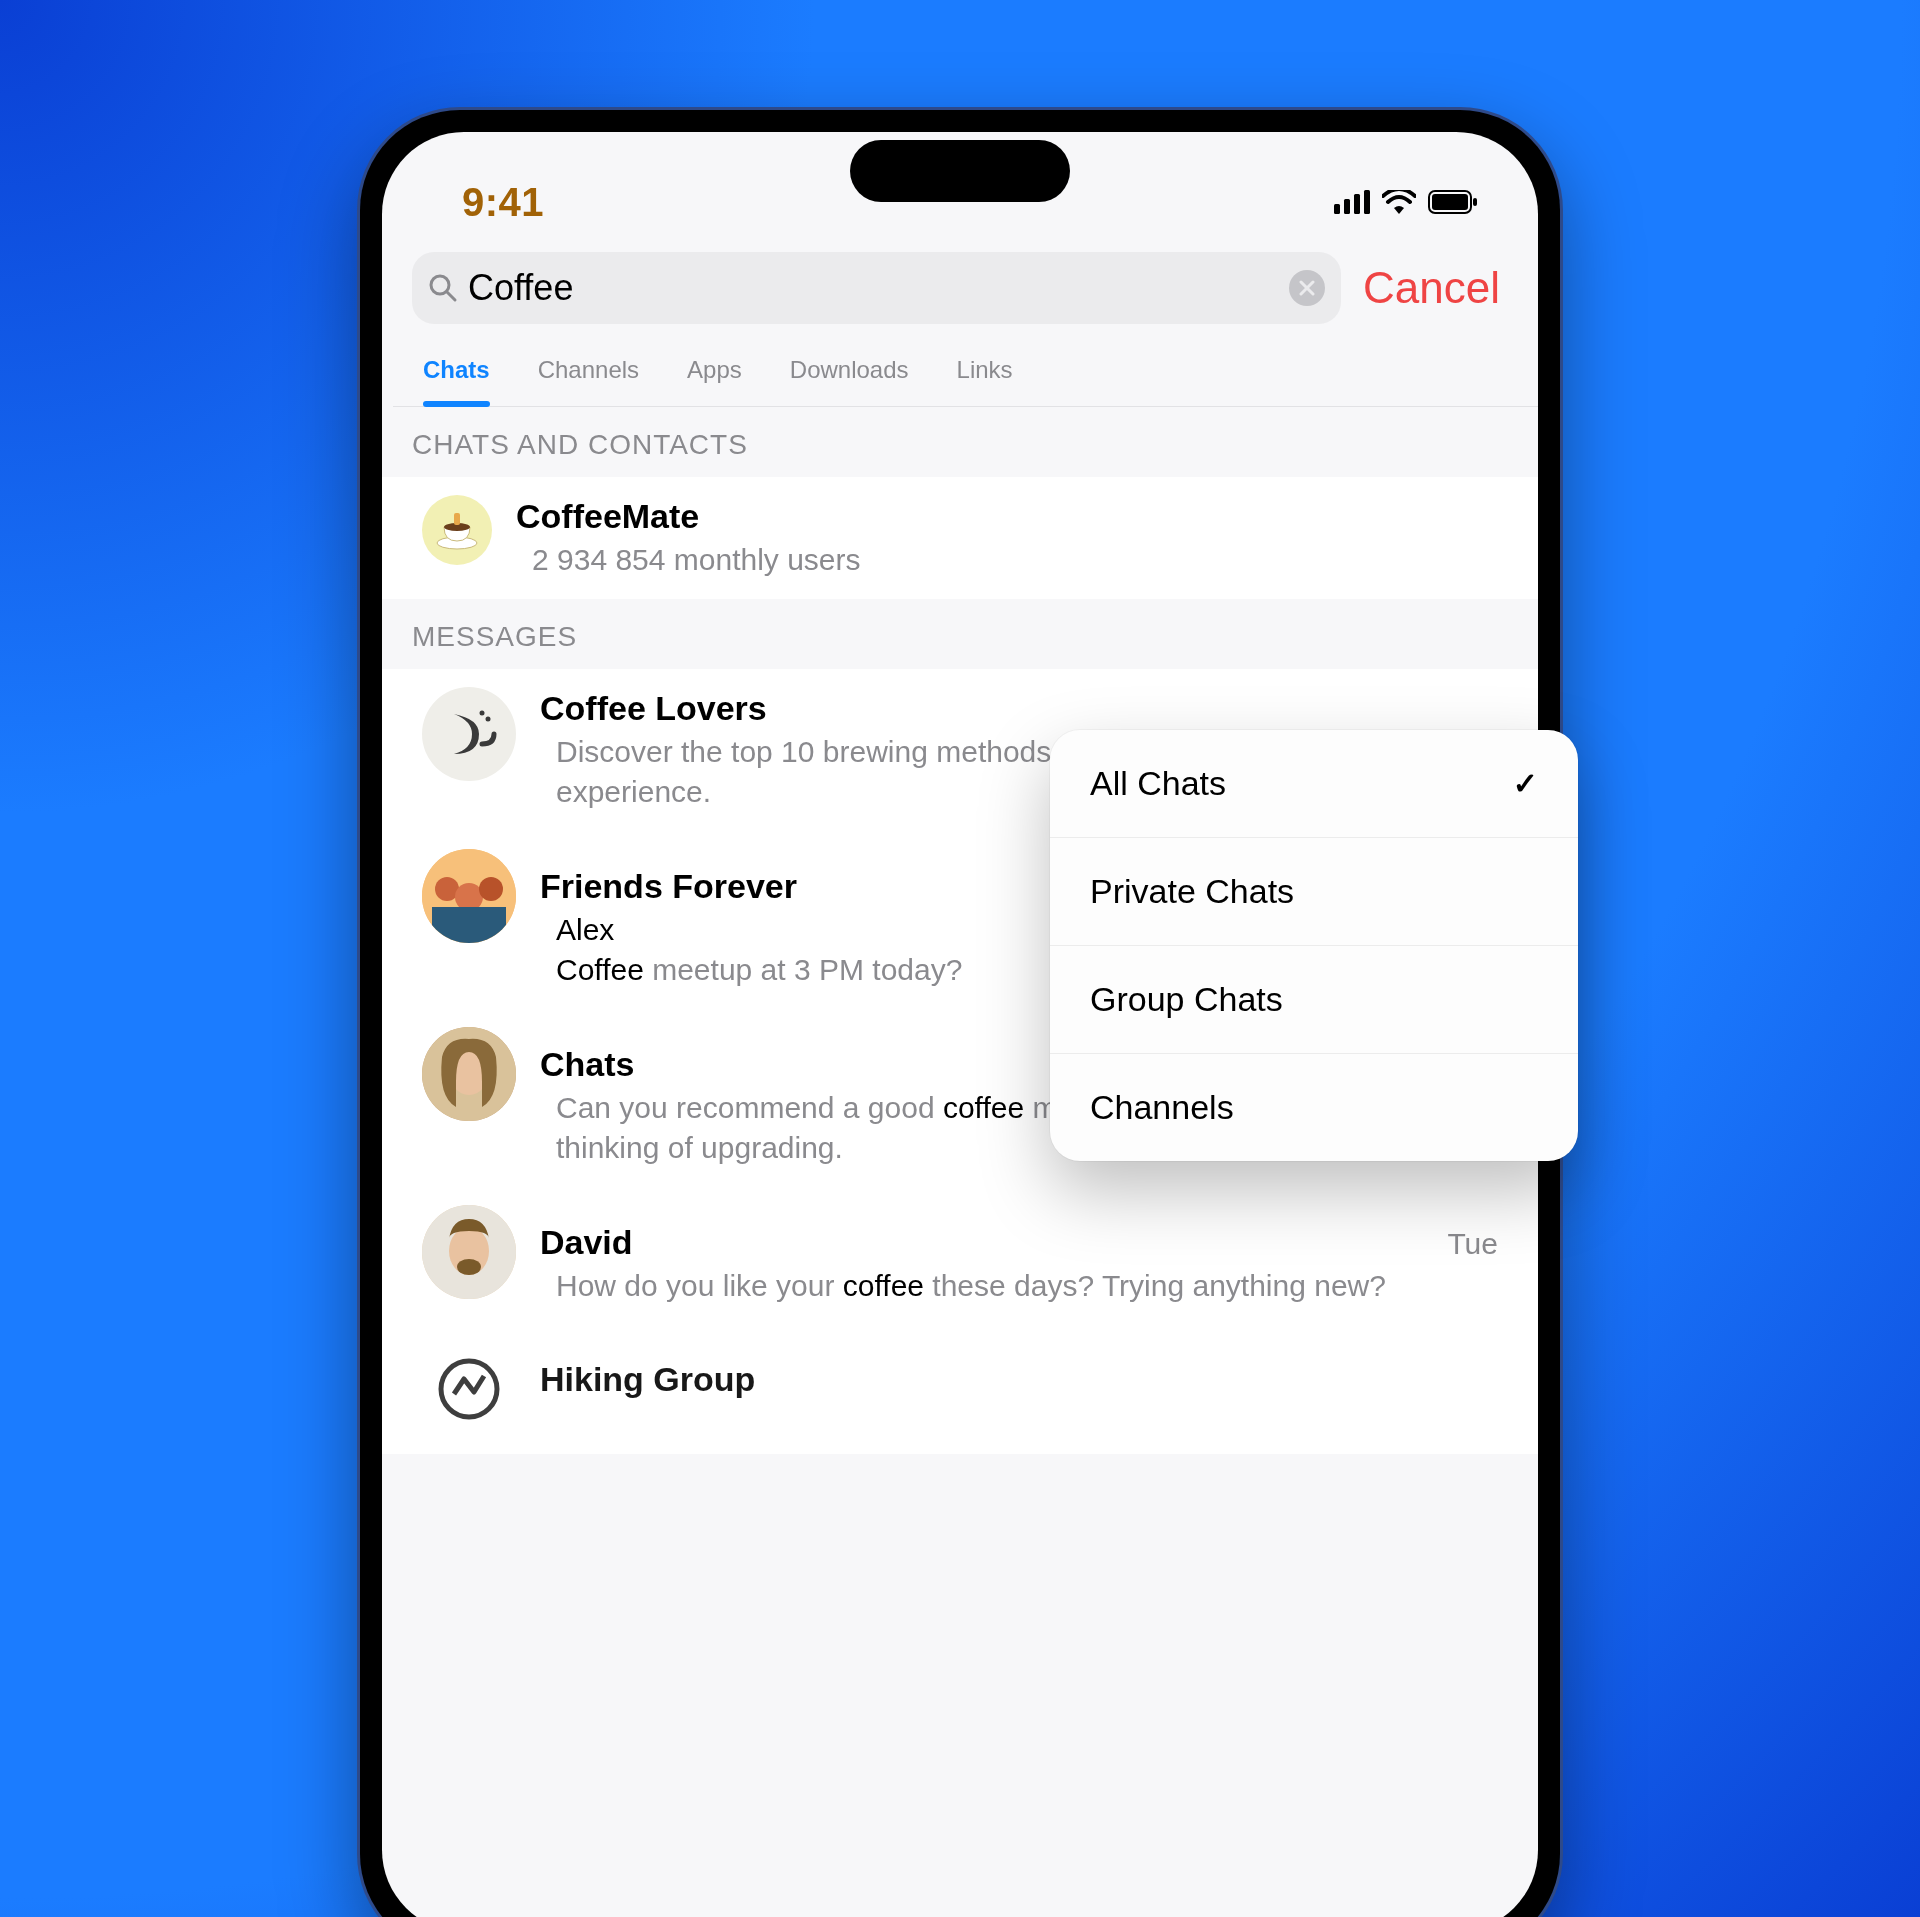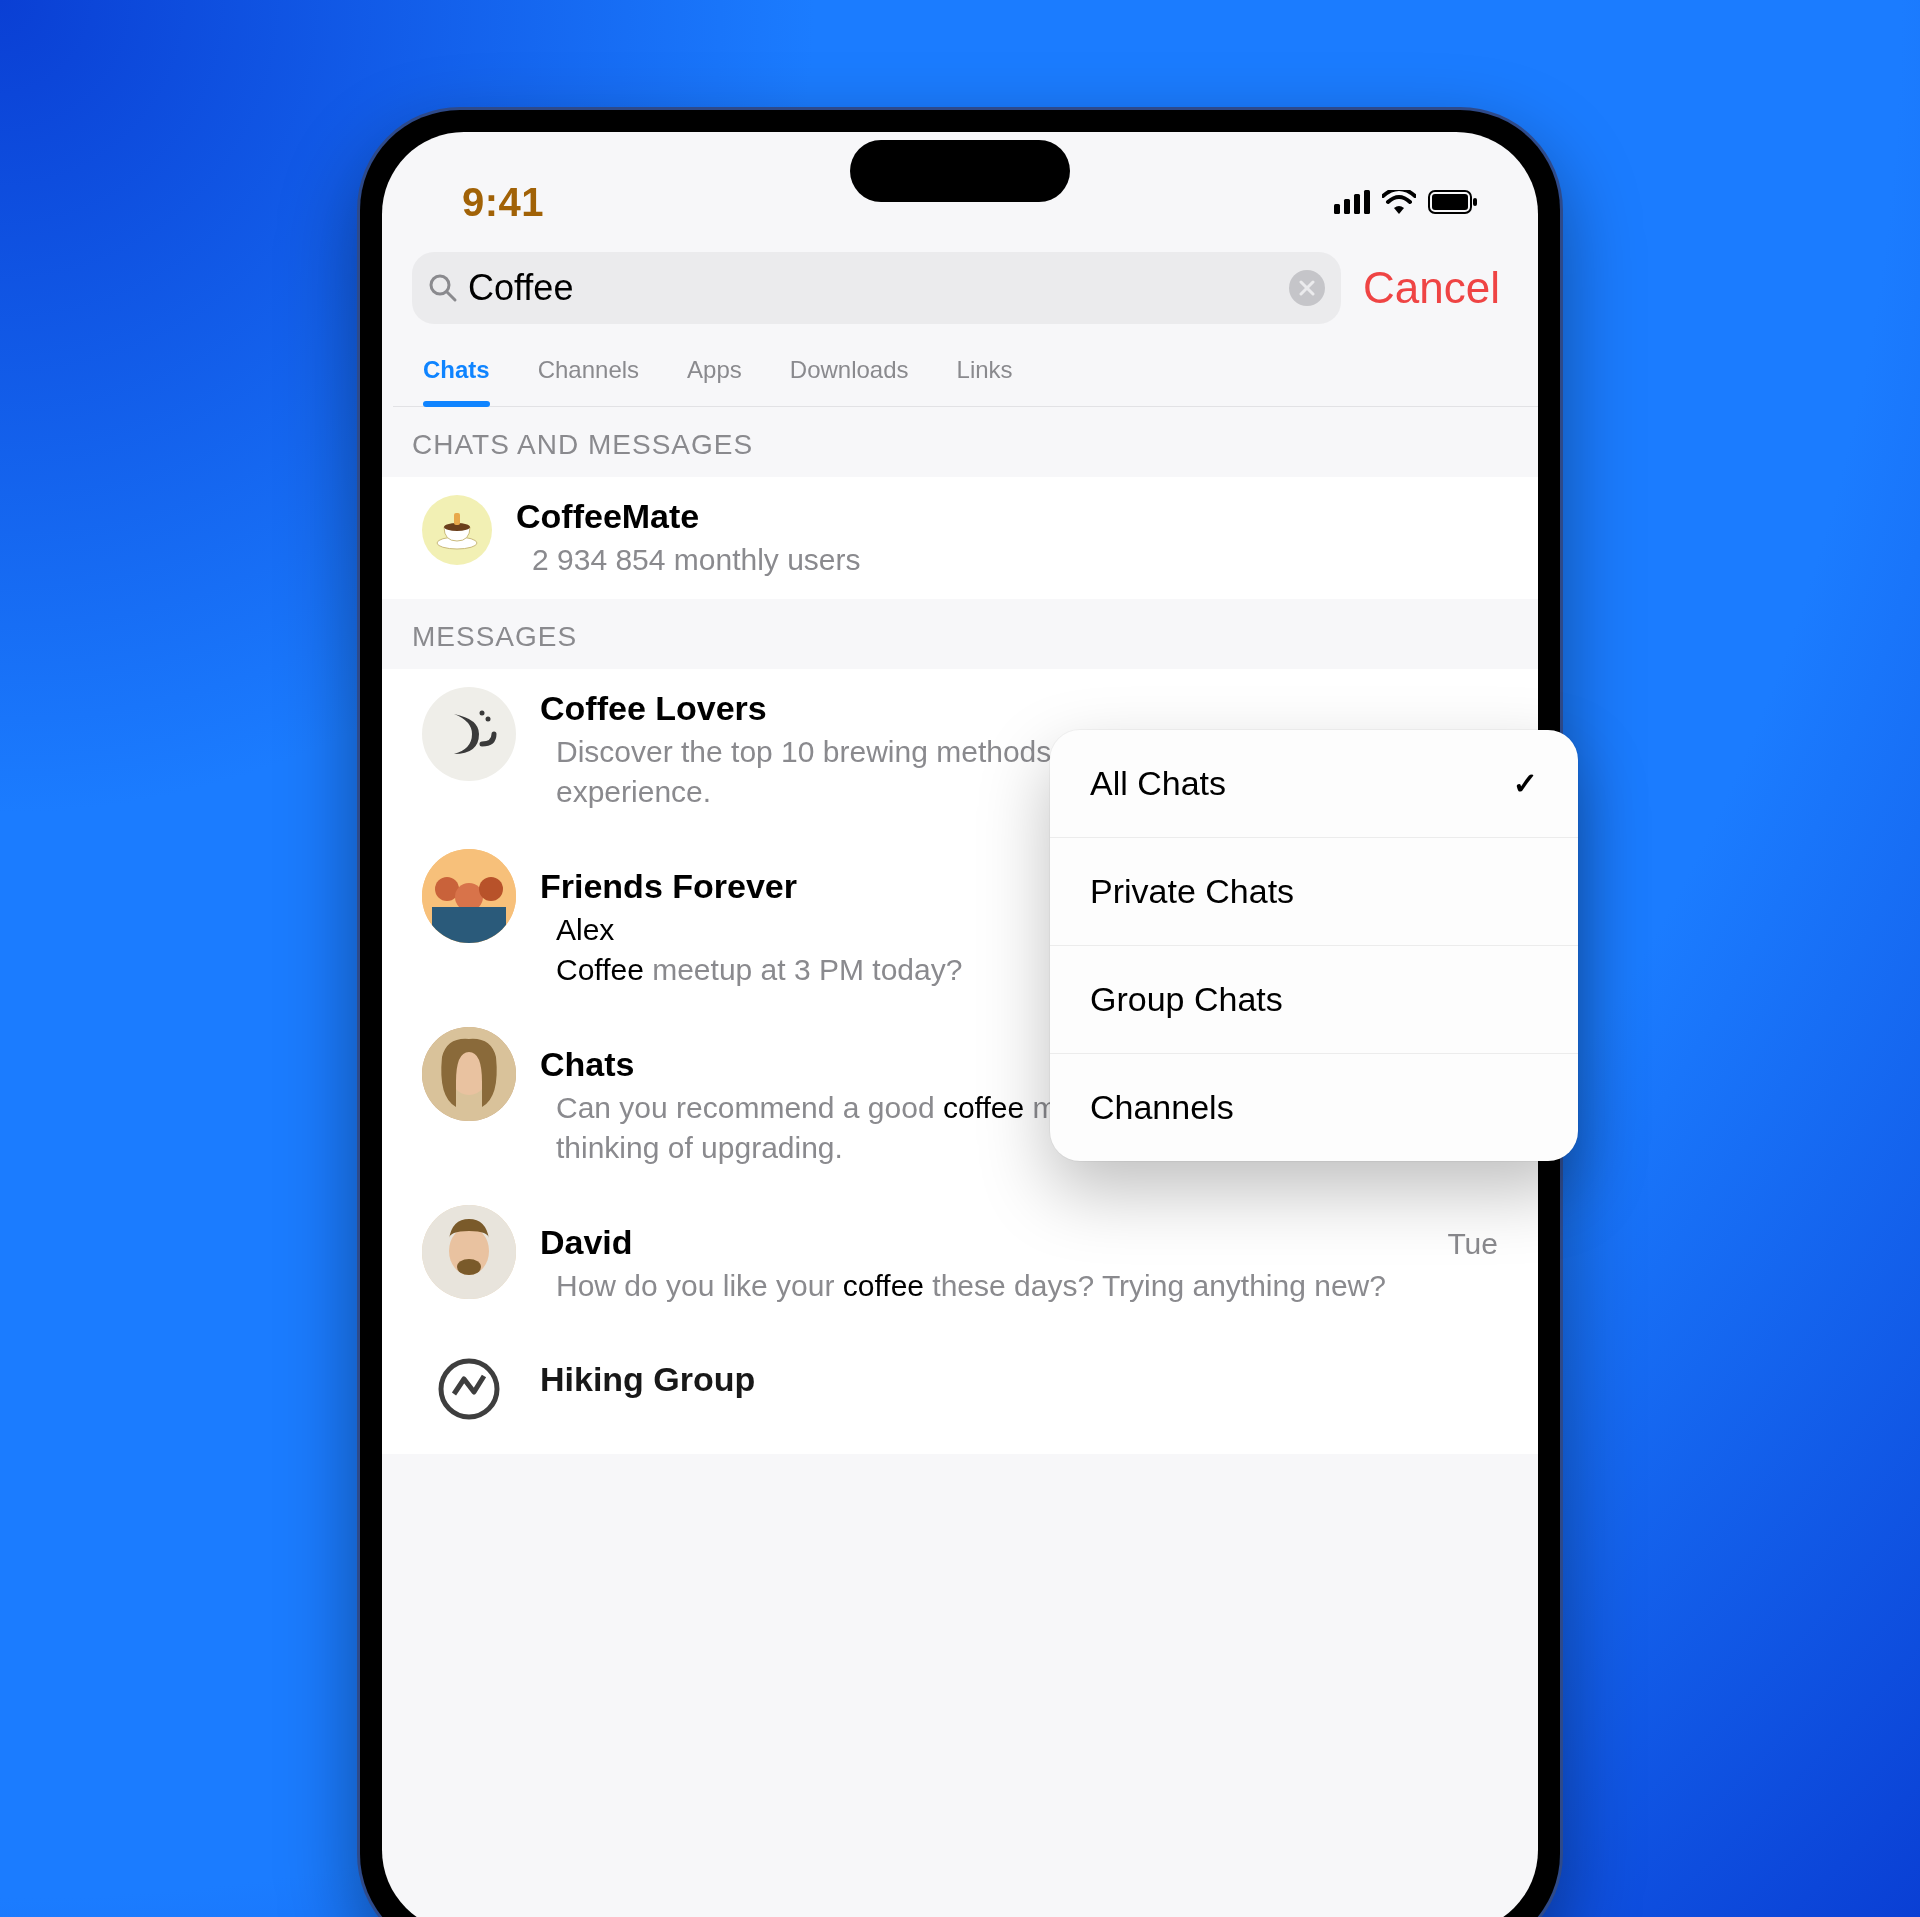--- a/index.html
+++ b/index.html
@@ -246,21 +246,21 @@
     </div>
 
     <div class="tabs">
       <div class="tab active">Chats</div>
       <div class="tab">Channels</div>
       <div class="tab">Apps</div>
       <div class="tab">Downloads</div>
       <div class="tab">Links</div>
     </div>
 
-    <div class="section-header">CHATS AND MESSAGES</div>
+    <div class="section-header">CHATS AND CONTACTS</div>
     <div class="list">
       <div class="row">
         <div class="avatar small av-coffee">
           <svg width="50" height="50" viewBox="0 0 50 50">
             <ellipse cx="25" cy="38" rx="20" ry="6" fill="#fff" stroke="#c9b97a" stroke-width="1"></ellipse>
             <path d="M12 22 Q12 36 25 36 Q38 36 38 22 Z" fill="#fff" stroke="#c9b97a" stroke-width="1"></path>
             <ellipse cx="25" cy="22" rx="13" ry="4" fill="#6a3f1c"></ellipse>
             <rect x="22" y="8" width="6" height="12" rx="2" fill="#e8a84b"></rect>
           </svg>
         </div>

